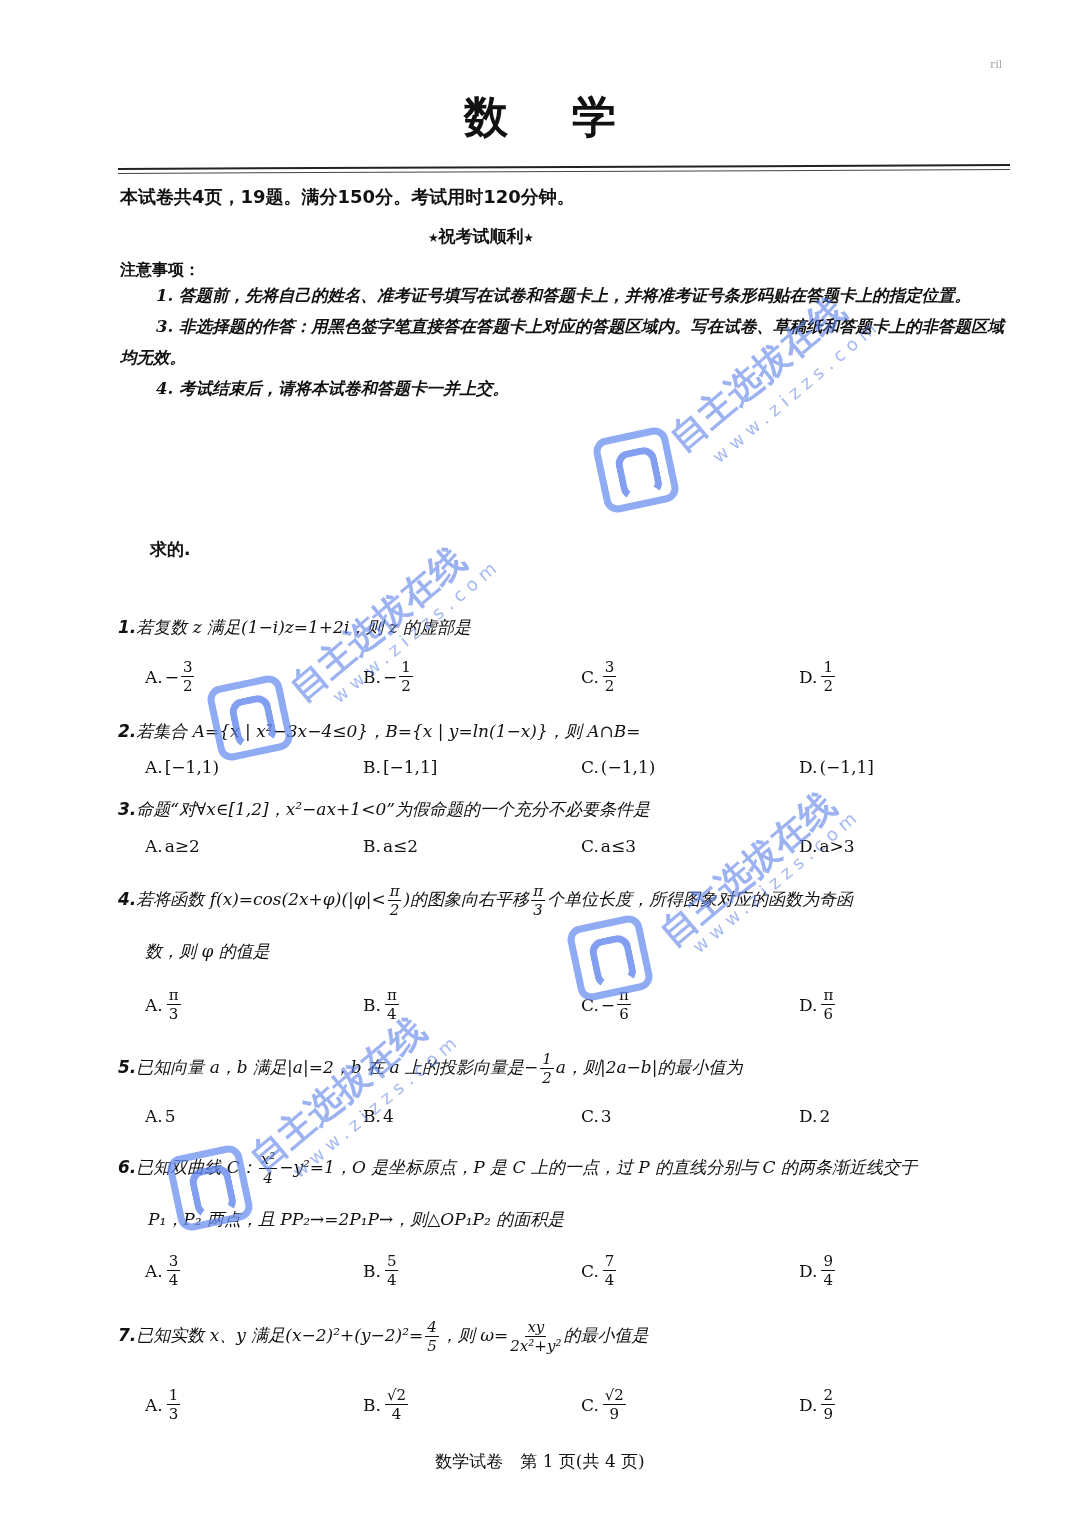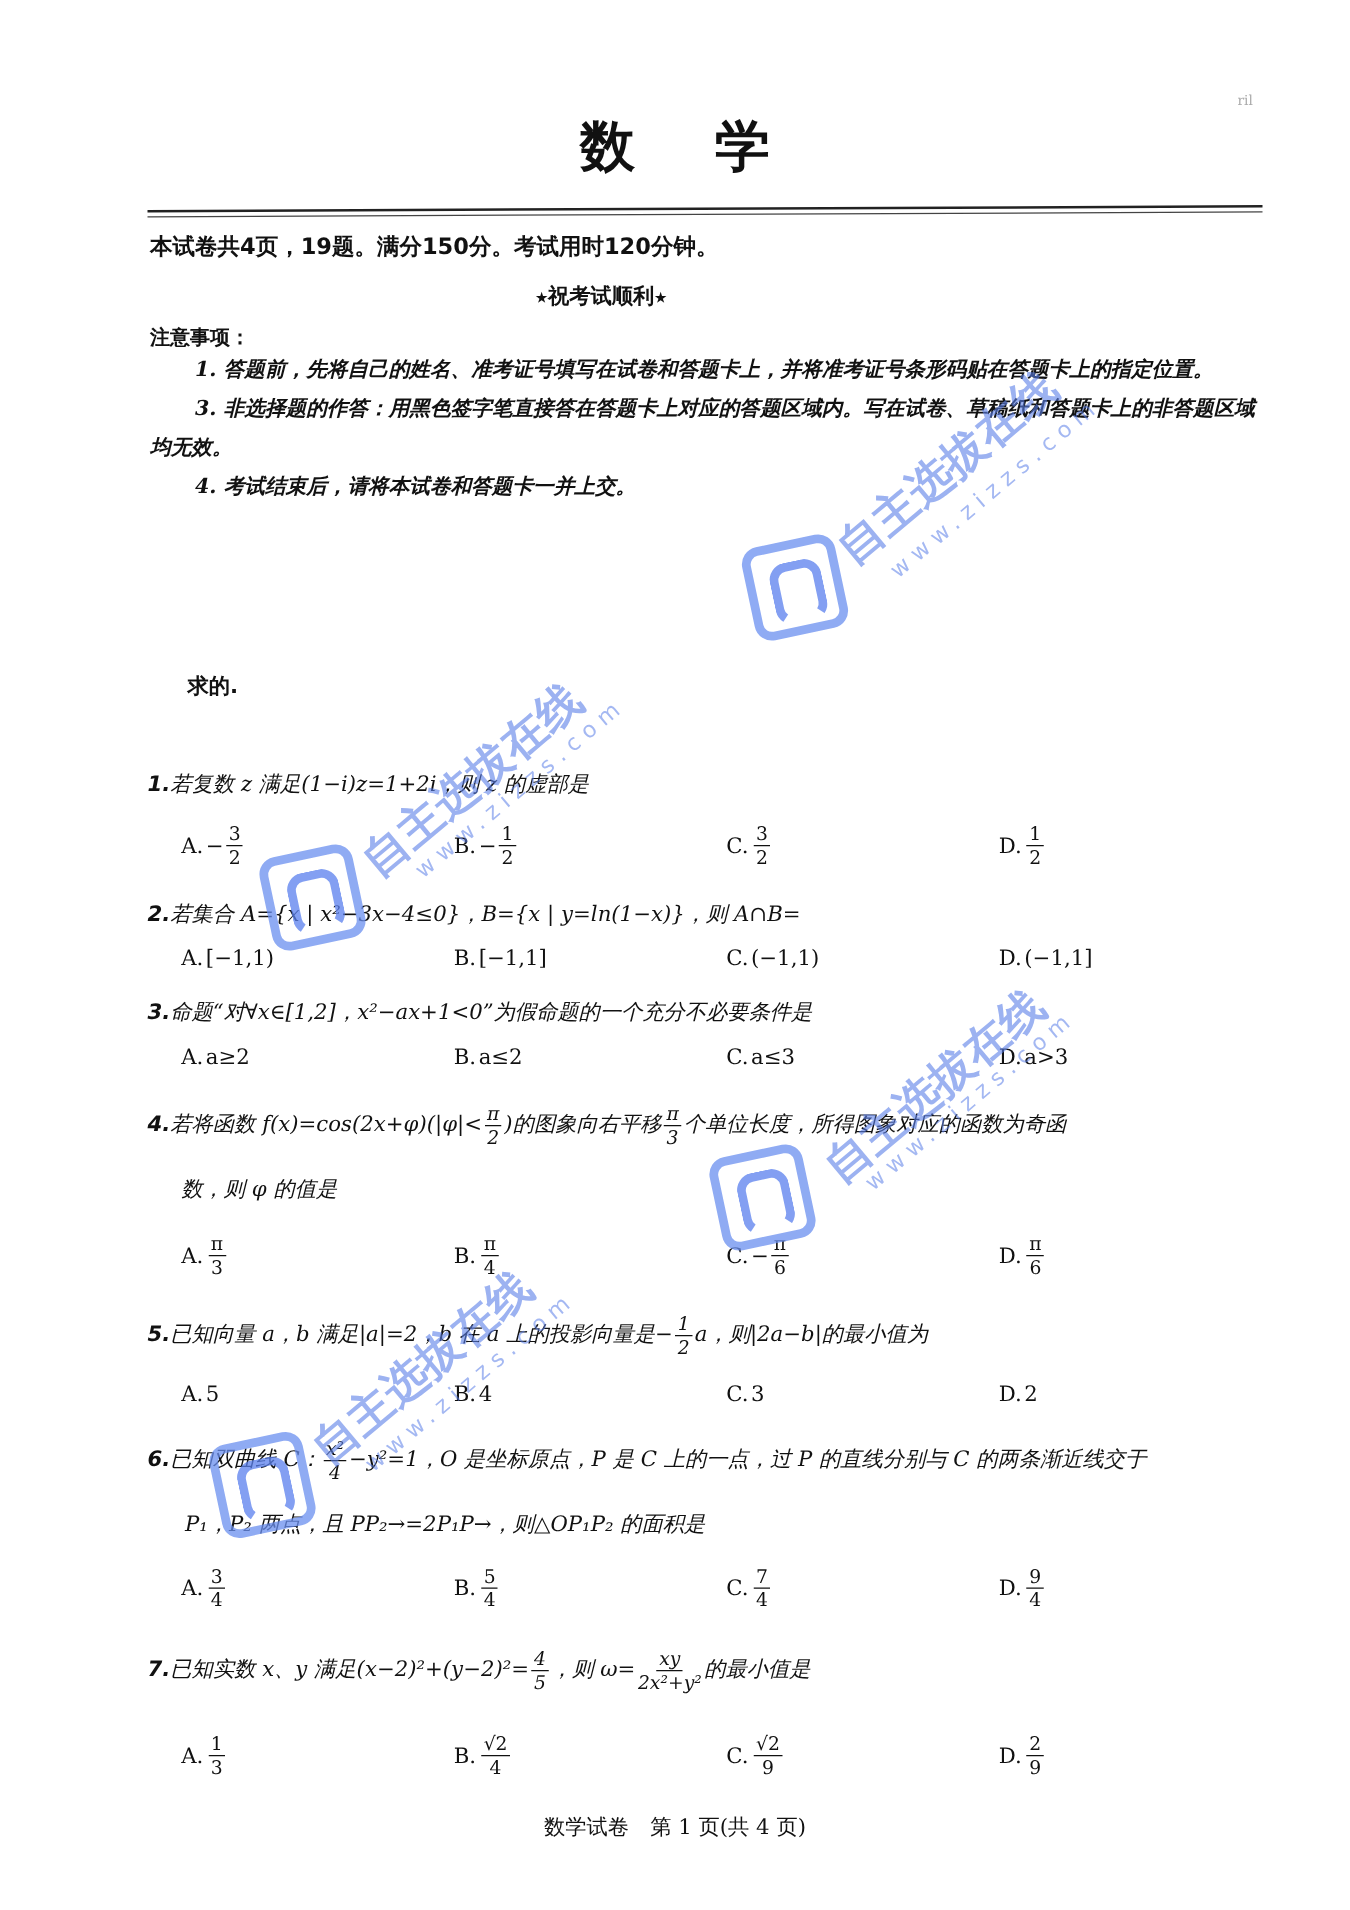--- a/index.html
+++ b/index.html
@@ -23,21 +23,21 @@
   .sec { left: 120px; width: 900px; top: 524px; font-family: "DejaVu Sans", sans-serif; font-weight: bold; font-size: 17px; line-height: 50px; }
   .sec .cont { padding-left: 30px; }
   .q { left: 118px; width: 905px; font-size: 17px; white-space: nowrap; font-style: italic; }
   .q .num { font-weight: bold; font-family: "DejaVu Sans", sans-serif; }
   .opts { left: 145px; width: 880px; font-size: 17px; display: flex; }
   .opt { width: 218px; display: flex; align-items: center; }
   .opt .lab { margin-right: 2px; }
   .frac { display: inline-flex; flex-direction: column; align-items: center; vertical-align: middle; font-size: 15px; line-height: 18px; margin: 0 2px; }
   .frac .n { border-bottom: 1px solid #111; padding: 0 2px; }
   .footer { left: 0; width: 1080px; top: 1450px; text-align: center; font-size: 17px; }
-  .pg-mark { left: 990px; top: 58px; font-size: 11px; color: #aaa; margin-top: 16px; }
+  .pg-mark { left: 990px; top: 58px; font-size: 11px; color: #aaa; }
   .wm { position: absolute; pointer-events: none; }
   .wm-logo { width: 62px; height: 62px; border: 7px solid #6a8ff0; border-radius: 14px; transform: rotate(-12deg); opacity: 0.75; }
   .wm-logo::after { content: ""; position: absolute; left: 12px; top: 10px; width: 28px; height: 36px; border: 7px solid #5a80ee; border-radius: 14px; border-bottom-color: transparent; }
   .wm-text { color: #5b7fe8; opacity: 0.6; font-family: "DejaVu Sans", sans-serif; font-weight: bold; font-size: 36px; transform: rotate(-40deg); white-space: nowrap; }
   .wm-url { color: #5b7fe8; opacity: 0.55; font-family: "DejaVu Sans", sans-serif; font-size: 18px; letter-spacing: 6px; transform: rotate(-40deg); white-space: nowrap; }
 </style>
 </head>
 <body>
 
 <div class="abs pg-mark">ril</div>

